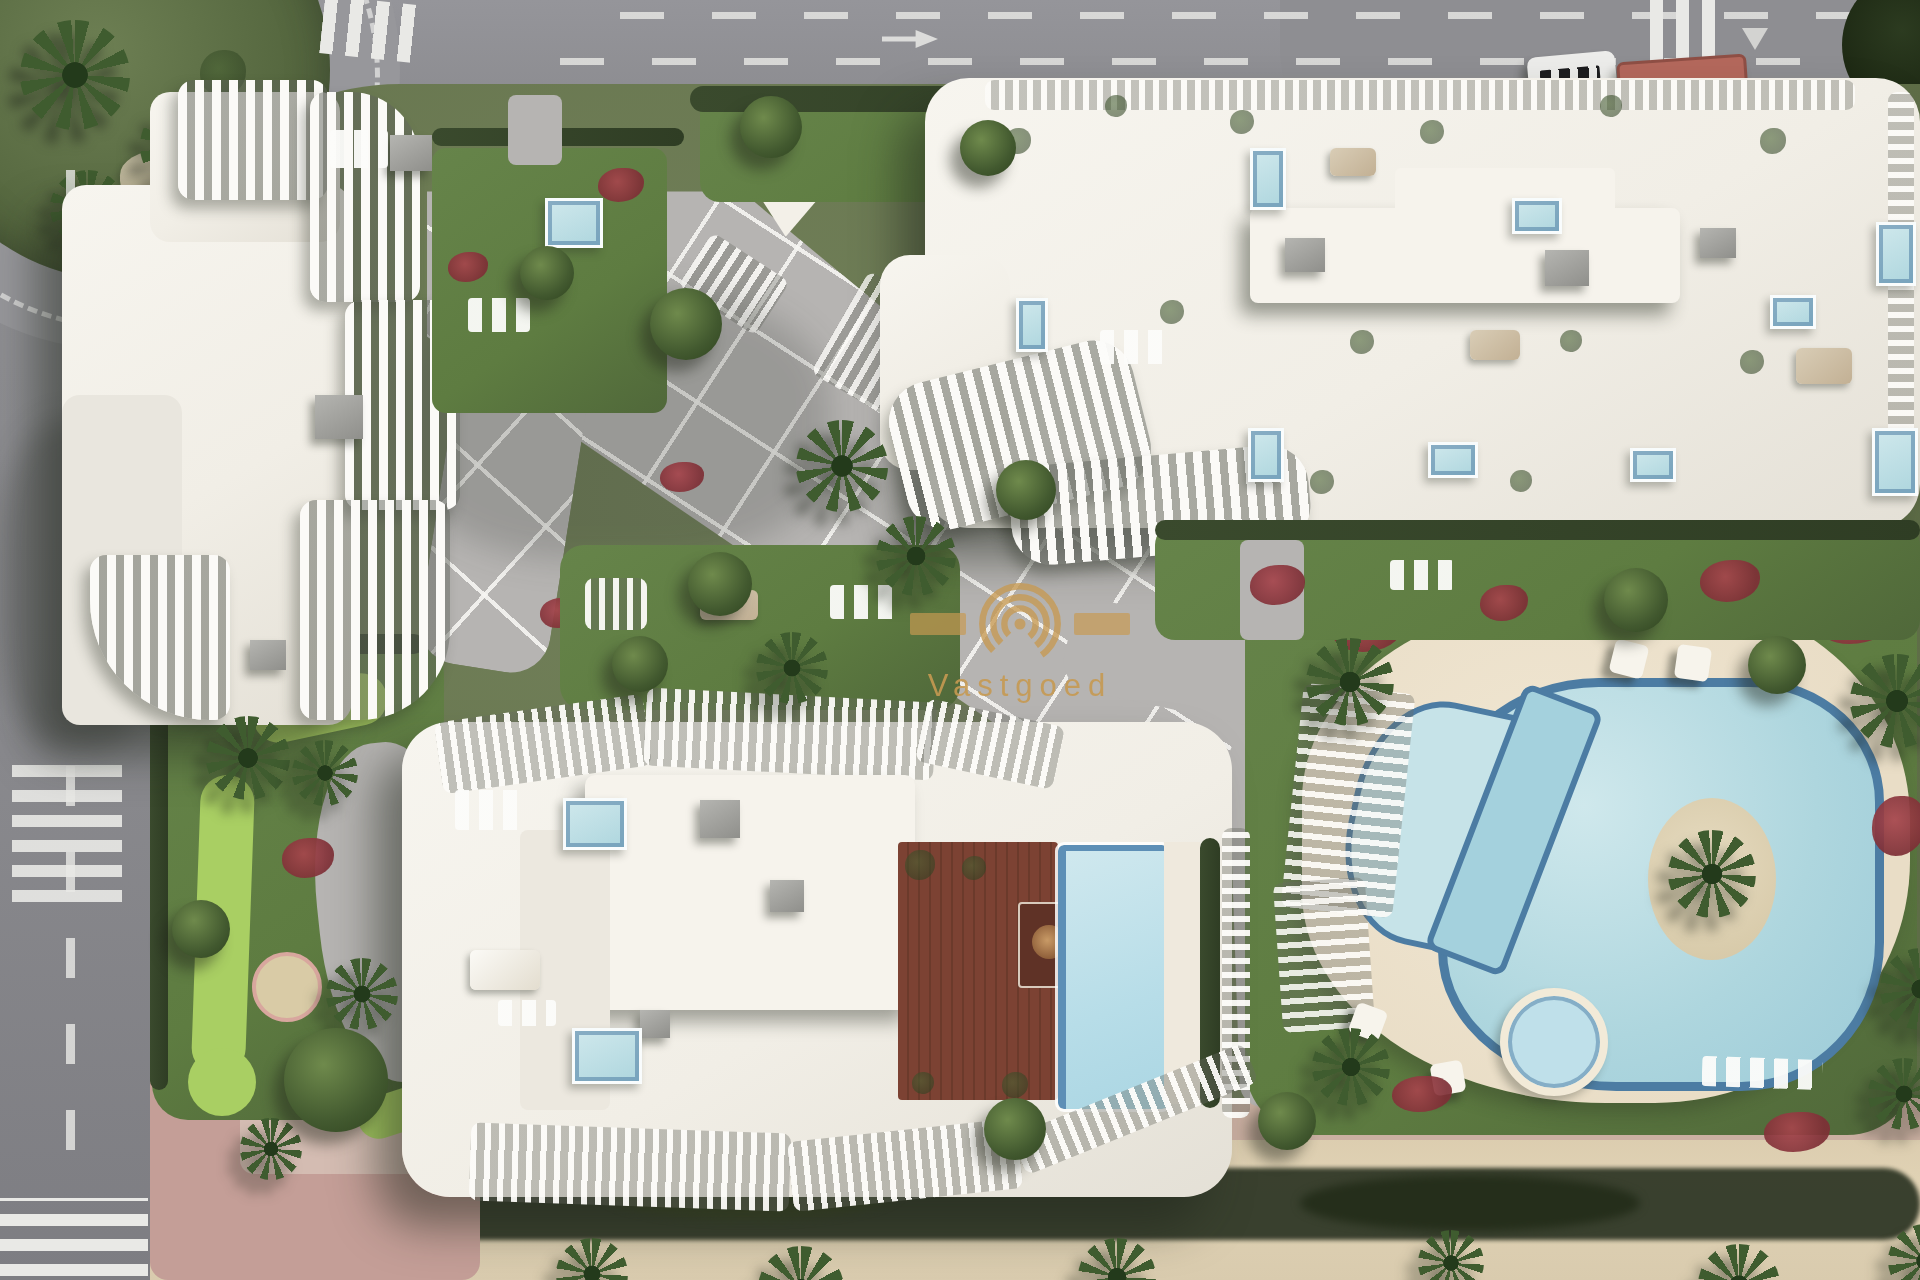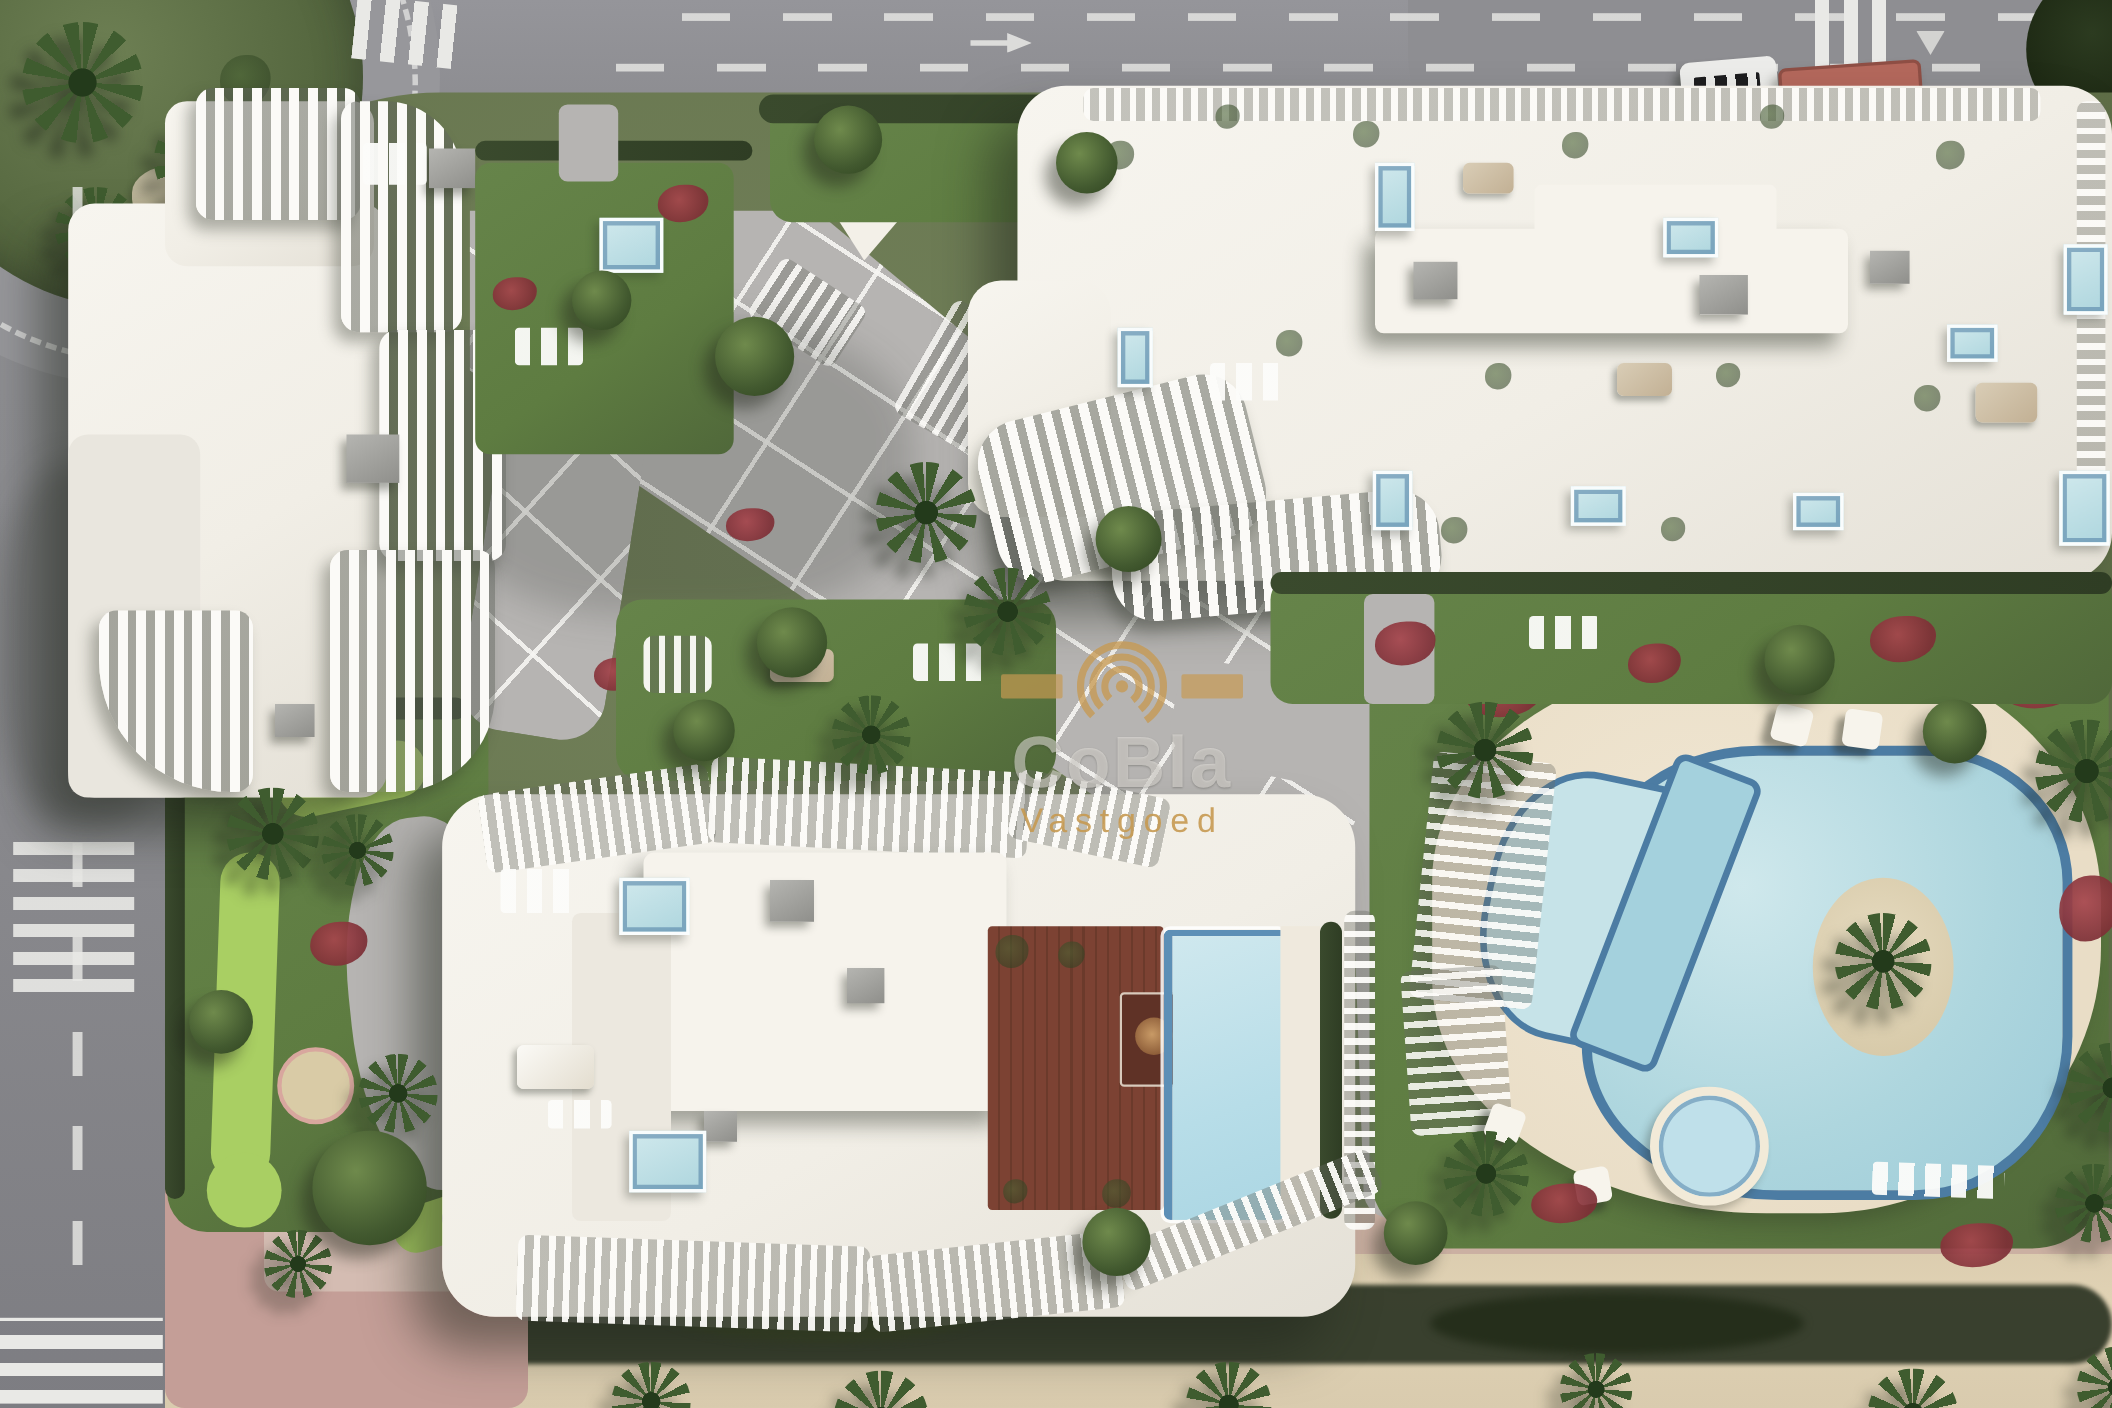--- a/index.html
+++ b/index.html
@@ -290,17 +290,16 @@
       <svg width="92" height="92" viewBox="0 0 100 100">
         <g stroke="#c79a52" stroke-width="7" fill="none" opacity="0.82" transform="rotate(135 50 50)">
           <circle cx="50" cy="50" r="41" stroke-dasharray="200 58"></circle>
           <circle cx="50" cy="50" r="29" stroke-dasharray="140 43"></circle>
           <circle cx="50" cy="50" r="17" stroke-dasharray="82 25"></circle>
         </g>
         <circle cx="50" cy="50" r="6" fill="#c79a52" opacity="0.82"></circle>
       </svg>
       <span class="wm-bar"></span>
     </div>
-    <div class="wm-brand">CoBla</div>
     <div class="wm-sub">Vastgoed</div>
   </div>
 
 </div>
 
 </body></html>

